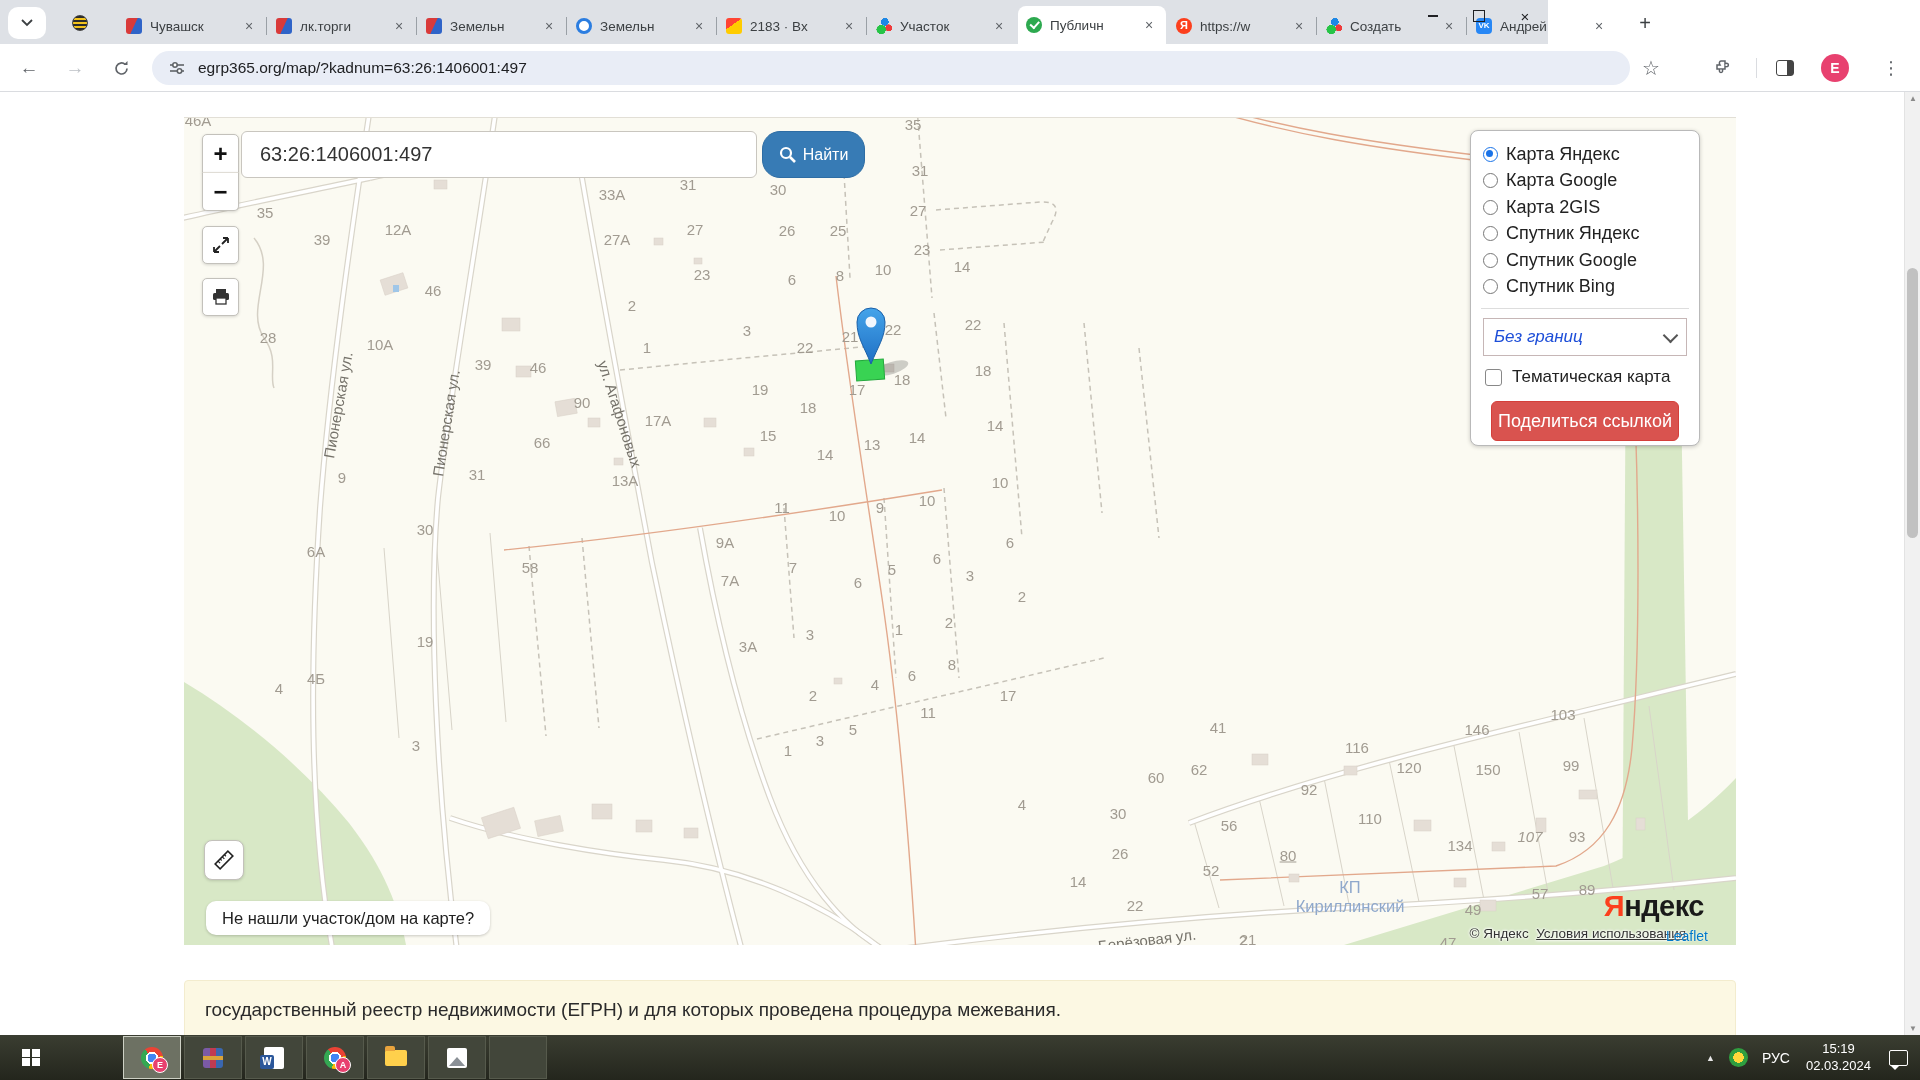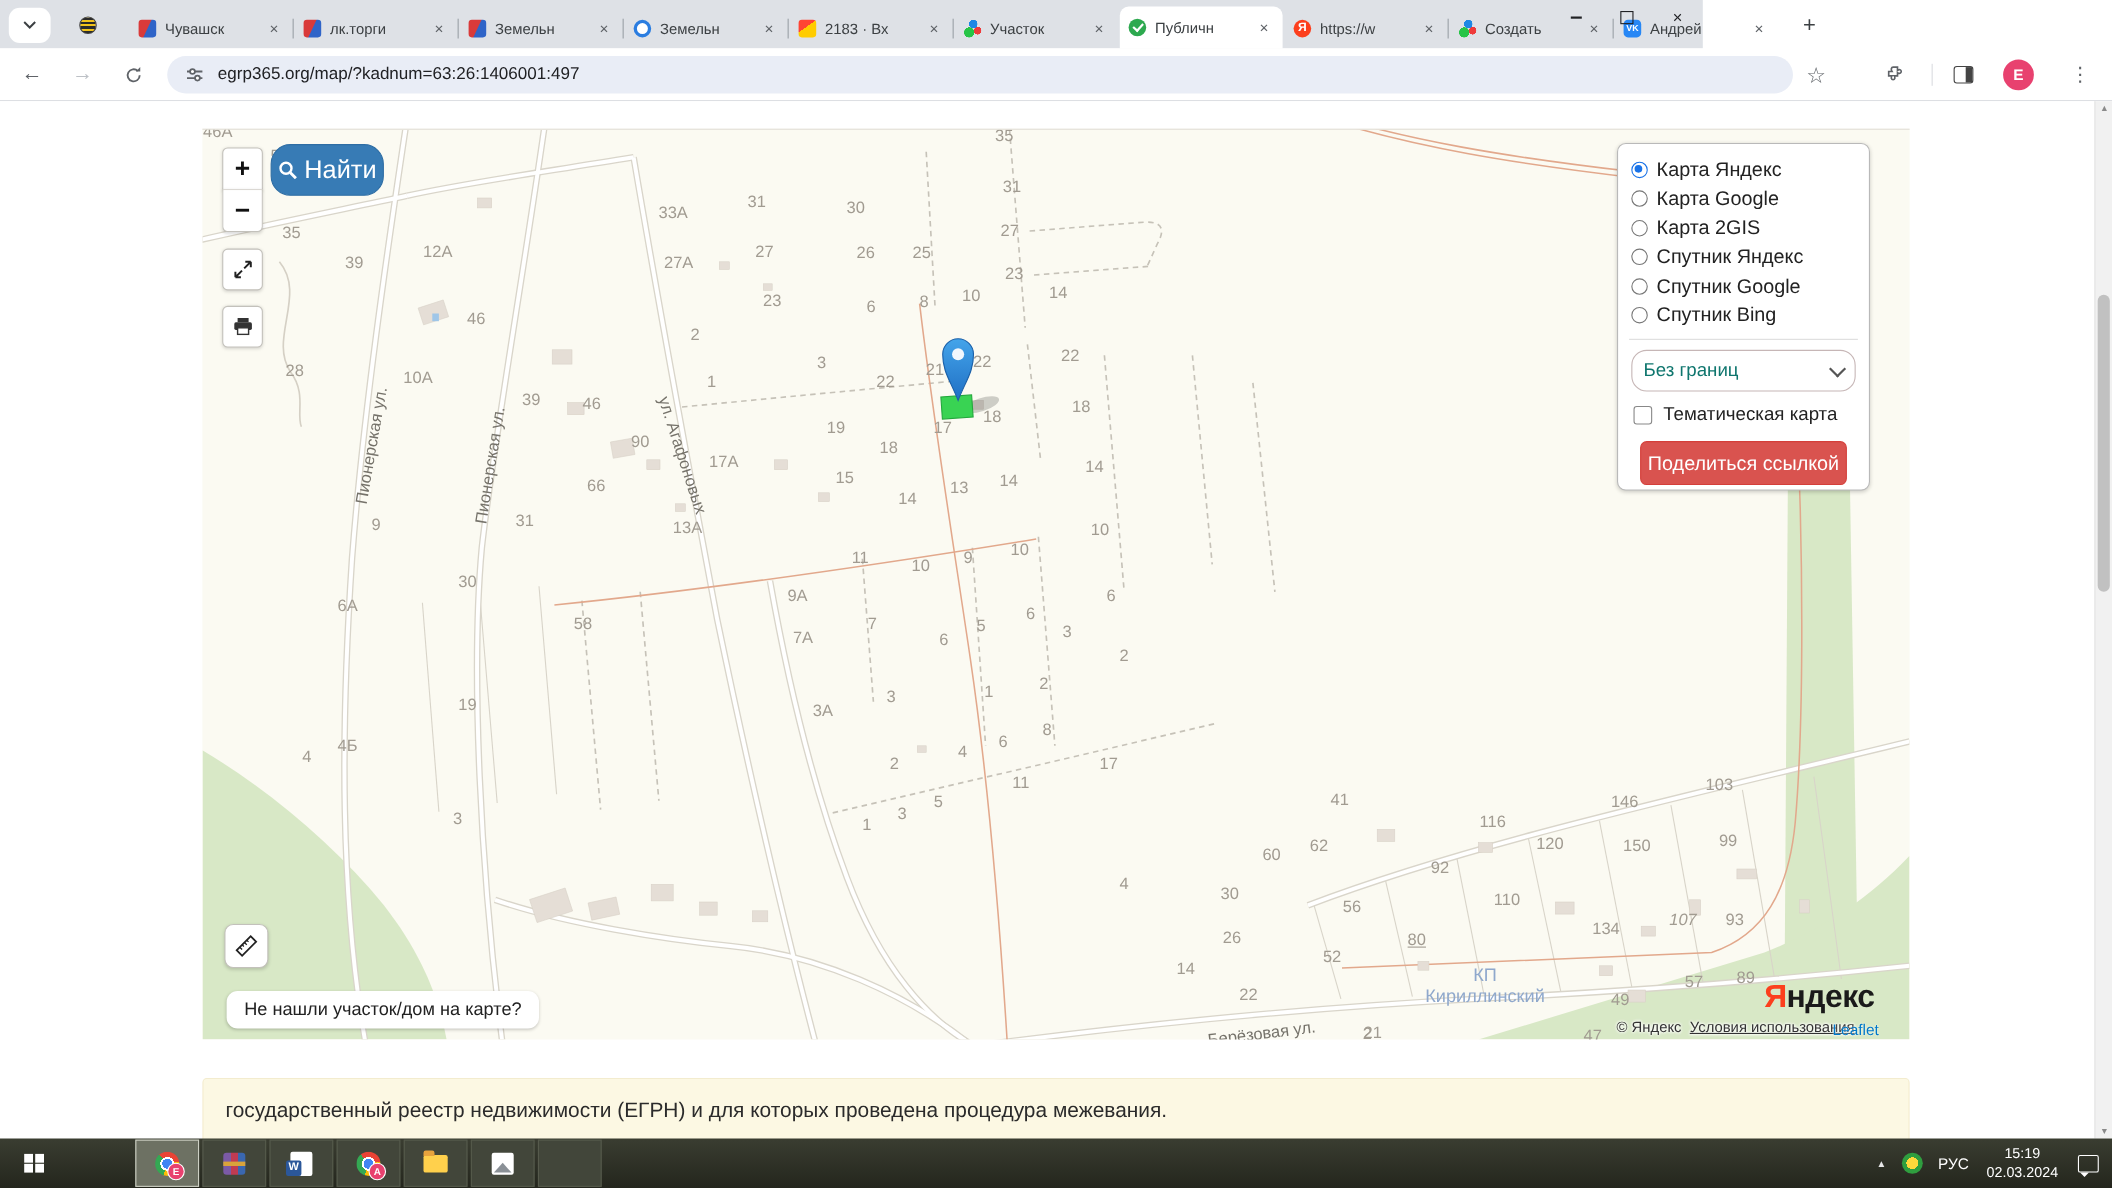--- a/index.html
+++ b/index.html
@@ -89,33 +89,33 @@
   .zoomplus{left:18px;top:16px;width:37px;height:39px;border-radius:5px 5px 0 0;font-size:24px;font-weight:bold;color:#111;}
   .zoomminus{left:18px;top:54px;width:37px;height:39px;border-radius:0 0 5px 5px;font-size:24px;font-weight:bold;color:#111;border-top:1px solid #e0ddd6;}
   .fsbtn{left:18px;top:108px;width:37px;height:38px;border-radius:5px;}
   .printbtn{left:18px;top:160px;width:37px;height:38px;border-radius:5px;}
   .rulerbtn{left:20px;top:722px;width:40px;height:40px;border-radius:8px;}
 
   .searchwrap{position:absolute;left:57px;top:13px;display:flex;}
   .searchinput{width:516px;height:47px;border:1px solid #c9c6bf;border-radius:6px;font-size:20px;
     color:#333;padding:0 0 0 18px;font-family:"Liberation Sans",sans-serif;background:#fff;outline:none;box-sizing:border-box;}
   .searchbtn{margin-left:5px;width:101px;height:45px;background:var(--search-button);border:1px solid #2e6da4;
-    border-radius:18px;color:#fff;font-size:23px;display:flex;align-items:center;justify-content:center;cursor:pointer;text-align:center;}
+    border-radius:18px;color:#fff;font-size:16px;display:flex;align-items:center;justify-content:center;cursor:pointer;text-align:center;}
   .searchbtn svg{margin-right:7px;}
 
   .panel{position:absolute;left:1286px;top:12px;width:230px;height:316px;background:#fff;
     border:1px solid #b9b9b9;border-radius:8px;box-shadow:0 1px 4px rgba(0,0,0,.2);box-sizing:border-box;padding:10px 12px;}
   .radiorow{display:flex;align-items:center;height:26.5px;cursor:pointer;}
   .radio{width:15px;height:15px;border-radius:50%;border:1.6px solid #777;box-sizing:border-box;margin-right:8px;flex:0 0 15px;position:relative;background:#fff;}
   .radio.sel{border-color:var(--selected-radio);}
   .radio.sel::after{content:"";position:absolute;left:2.2px;top:2.2px;width:7px;height:7px;border-radius:50%;background:var(--selected-radio);}
   .radiolabel{font-size:18px;color:#222;}
   .paneldiv{height:1px;background:#ddd;margin:8px -2px 9px;}
-  .bselect{height:36px;border:1px solid #c6b6b6;border-radius:14px;display:flex;align-items:center;
-    justify-content:space-between;padding:0 10px;font-size:17px;color:#0f766e;cursor:pointer;}
+  .bselect{height:36px;border:1px solid #c6b6b6;border-radius:0;display:flex;align-items:center;
+    justify-content:space-between;padding:0 10px;font-size:17px;color:#1d4ed8;cursor:pointer;font-style:italic;}
   .chev{width:9px;height:9px;border-right:2px solid #555;border-bottom:2px solid #555;transform:rotate(45deg);margin-top:-4px;}
   .checkrow{display:flex;align-items:center;margin-top:11px;cursor:pointer;}
   .checkbox{width:15px;height:15px;border:1.6px solid #888;border-radius:3px;margin:0 10px 0 2px;background:#fff;}
   .checklabel{font-size:17px;color:#222;}
   .sharebtn{margin:14px auto 0;width:186px;height:38px;background:var(--share-button);border:1px solid #d43f3a;
     border-radius:6px;color:#fff;font-size:18px;display:flex;align-items:center;justify-content:center;cursor:pointer;}
 
   .notfound{position:absolute;left:22px;top:783px;height:34px;background:#fff;border-radius:10px;
     display:flex;align-items:center;padding:0 16px;font-size:16.5px;color:#222;
     box-shadow:0 1px 3px rgba(0,0,0,.2);cursor:pointer;white-space:nowrap;}
@@ -546,20 +546,21 @@
       <div class="mapbtn rulerbtn">
         <svg width="22" height="22" viewBox="0 0 22 22">
           <g transform="rotate(-45 11 11)">
             <rect x="2" y="7.5" width="18" height="7" fill="none" stroke="#222" stroke-width="1.6"></rect>
             <path d="M6 7.5v3M9 7.5v2.2M12 7.5v3M15 7.5v2.2" stroke="#222" stroke-width="1.2"></path>
           </g>
         </svg>
       </div>
 
       <div class="searchwrap">
+        <input class="searchinput" value="63:26:1406001:497" style="">
         <div class="searchbtn">
           <svg width="17" height="17" viewBox="0 0 17 17">
             <circle cx="7" cy="7" r="5" fill="none" stroke="#fff" stroke-width="2.2"></circle>
             <line x1="11" y1="11" x2="16" y2="16" stroke="#fff" stroke-width="2.6"></line>
           </svg>
           <span>Найти</span>
         </div>
       </div>
 
       <div class="panel">

